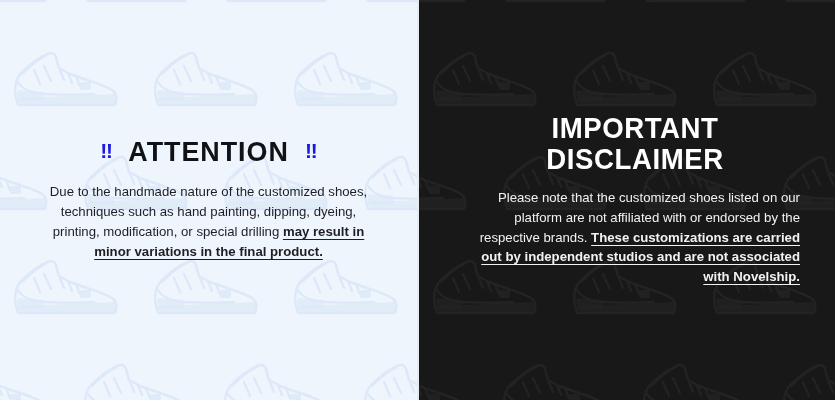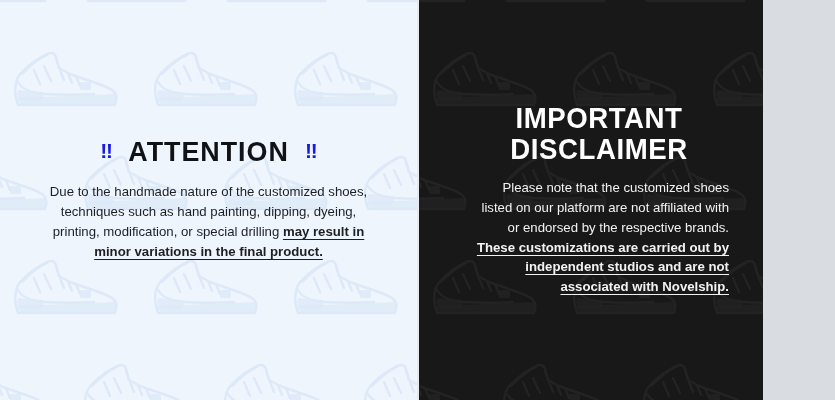--- a/index.html
+++ b/index.html
@@ -27,21 +27,21 @@
   .panel {
     position: relative;
     height: 400px;
     overflow: hidden;
     display: flex;
     align-items: center;
     justify-content: center;
   }
 
   .panel-left  { width: 417px; background: #eff5fd; }
-  .panel-right { width: 344px; background: #181818; margin-left: 2px; padding-left: 16px; }
+  .panel-right { width: 416px; background: #181818; margin-left: 2px; padding-left: 16px; }
 
   
   .pattern {
     position: absolute;
     inset: -60px -40px -40px -60px;
     pointer-events: none;
   }
   .pattern .row {
     position: absolute;
     left: 0;

